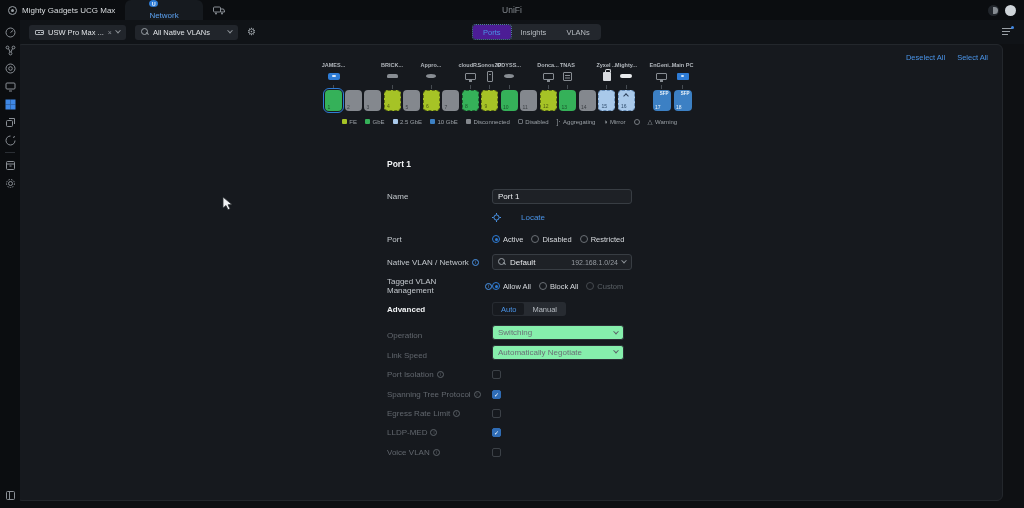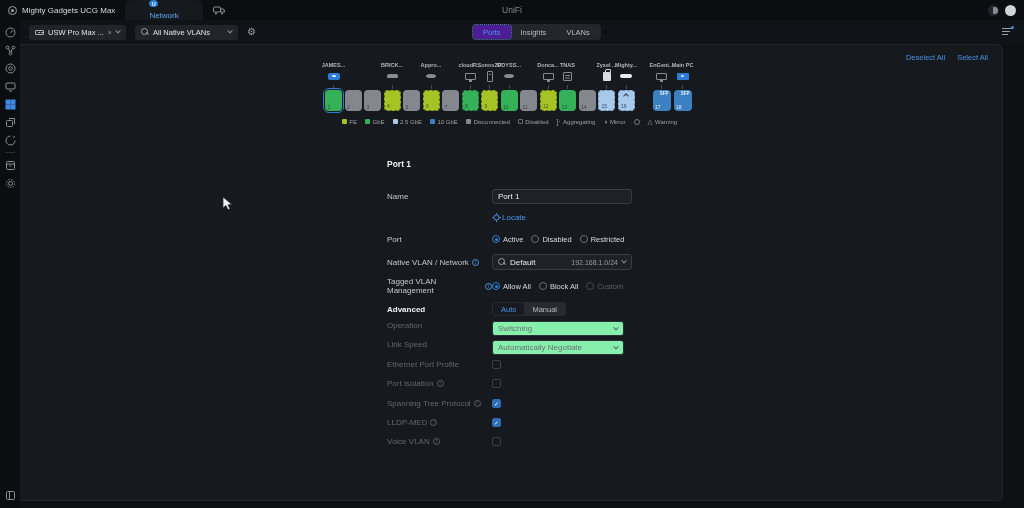--- a/index.html
+++ b/index.html
@@ -108,34 +108,34 @@
   #form { position:absolute; left:370px; top:112px; width:250px; }
   .frow { display:flex; align-items:center; }
   .flabel { width:105px; font-size:8px; color:#c3c8cd; display:flex; align-items:center; gap:3px; flex:none; }
   .fctrl { width:140px; display:flex; align-items:center; }
   .ftitle { font-size:8.5px; font-weight:bold; color:#f1f3f5; }
   .info-i { width:7px; height:7px; border-radius:50%; border:1px solid #4a94e8; color:#4a94e8; font-size:4.5px;
     display:inline-flex; align-items:center; justify-content:center; flex:none; font-style:normal; }
   .info-dim { border-color:#5b6167; color:#5b6167; }
   .tinput { width:140px; height:15px; background:#1e2126; border:1px solid #383d43; border-radius:3px;
     color:#eceef0; font-size:8px; padding:0 5px; font-family:"Liberation Sans",sans-serif; }
-  .locate { display:flex; align-items:center; gap:1px; color:#4a94e8; font-size:8px; }
+  .locate { display:flex; align-items:center; gap:20px; color:#4a94e8; font-size:8px; }
   .radio { display:flex; align-items:center; gap:3px; margin-right:8px; font-size:7.5px; color:#d7dade; }
   .rdot { width:8px; height:8px; border:1px solid #6a6f75; border-radius:50%; flex:none; position:relative; }
   .radio.sel .rdot { border-color:#2e7cd6; }
   .radio.sel .rdot::after { content:""; position:absolute; left:1.5px; top:1.5px; width:3px; height:3px; border-radius:50%; background:#2e7cd6; }
   .radio.dis { color:#5b6167; } .radio.dis .rdot { border-color:#45494f; }
   .combo { width:140px; height:16px; background:#1e2126; border:1px solid #383d43; border-radius:3px;
     display:flex; align-items:center; padding:0 5px; gap:4px; }
   .combo-val { font-size:8px; color:#e8eaed; }
   .combo-sub { margin-left:auto; font-size:7px; color:#979ca2; }
   .seg-wrap { height:14px; background:#272b31; border-radius:3px; display:flex; padding:1px; }
   .seg { height:12px; display:flex; align-items:center; padding:0 8px; font-size:7.5px; color:#b7bcc2; border-radius:2px; }
   .seg.active { background:#171a1f; color:#4a94e8; }
-  .adv-row { height:19.4px; display:flex; align-items:flex-start; }
+  .adv-row { height:19.4px; display:flex; align-items:flex-end; }
   .adv-label { width:105px; font-size:8px; color:#62676e; display:flex; align-items:center; gap:3px; flex:none; }
   .dselect { width:132px; height:15px; background:#86efac; border:1px solid #2b2f35; border-radius:3px;
     display:flex; align-items:center; padding:0 5px; }
   .dselect span { font-size:8px; color:#6a6f76; }
   .dselect .chev { margin-left:auto; border-color:#5b6067; }
   .cbox { width:9px; height:9px; border:1px solid #3c4147; border-radius:2px; background:transparent;
     display:flex; align-items:center; justify-content:center; font-size:6px; color:#fff; }
   .cbox.checked { background:#2f6cb5; border-color:#2f6cb5; }
 
   
@@ -600,46 +600,47 @@
           </div>
           <div class="fctrl">
             <div class="dselect">
               <span>Automatically Negotiate</span>
               <span class="chev"></span>
             </div>
           </div>
         </div>
         <div class="adv-row">
           <div class="adv-label">
-            <span>Ethernet Port Profile</span>
-          </div>
-          <div class="fctrl">
-            <div class="cbox"></div>
-          </div>
-        </div>
-        <div class="adv-row">
-          <div class="adv-label">
             <span>Port Isolation</span>
             <i class="info-i info-dim">i</i>
           </div>
           <div class="fctrl">
             <div class="cbox"></div>
           </div>
         </div>
         <div class="adv-row">
           <div class="adv-label">
             <span>Spanning Tree Protocol</span>
             <i class="info-i info-dim">i</i>
           </div>
           <div class="fctrl">
             <div class="cbox checked">✓</div>
           </div>
         </div>
         <div class="adv-row">
           <div class="adv-label">
+            <span>Egress Rate Limit</span>
+            <i class="info-i info-dim">i</i>
+          </div>
+          <div class="fctrl">
+            <div class="cbox"></div>
+          </div>
+        </div>
+        <div class="adv-row">
+          <div class="adv-label">
             <span>LLDP-MED</span>
             <i class="info-i info-dim">i</i>
           </div>
           <div class="fctrl">
             <div class="cbox checked">✓</div>
           </div>
         </div>
         <div class="adv-row">
           <div class="adv-label">
             <span>Voice VLAN</span>

